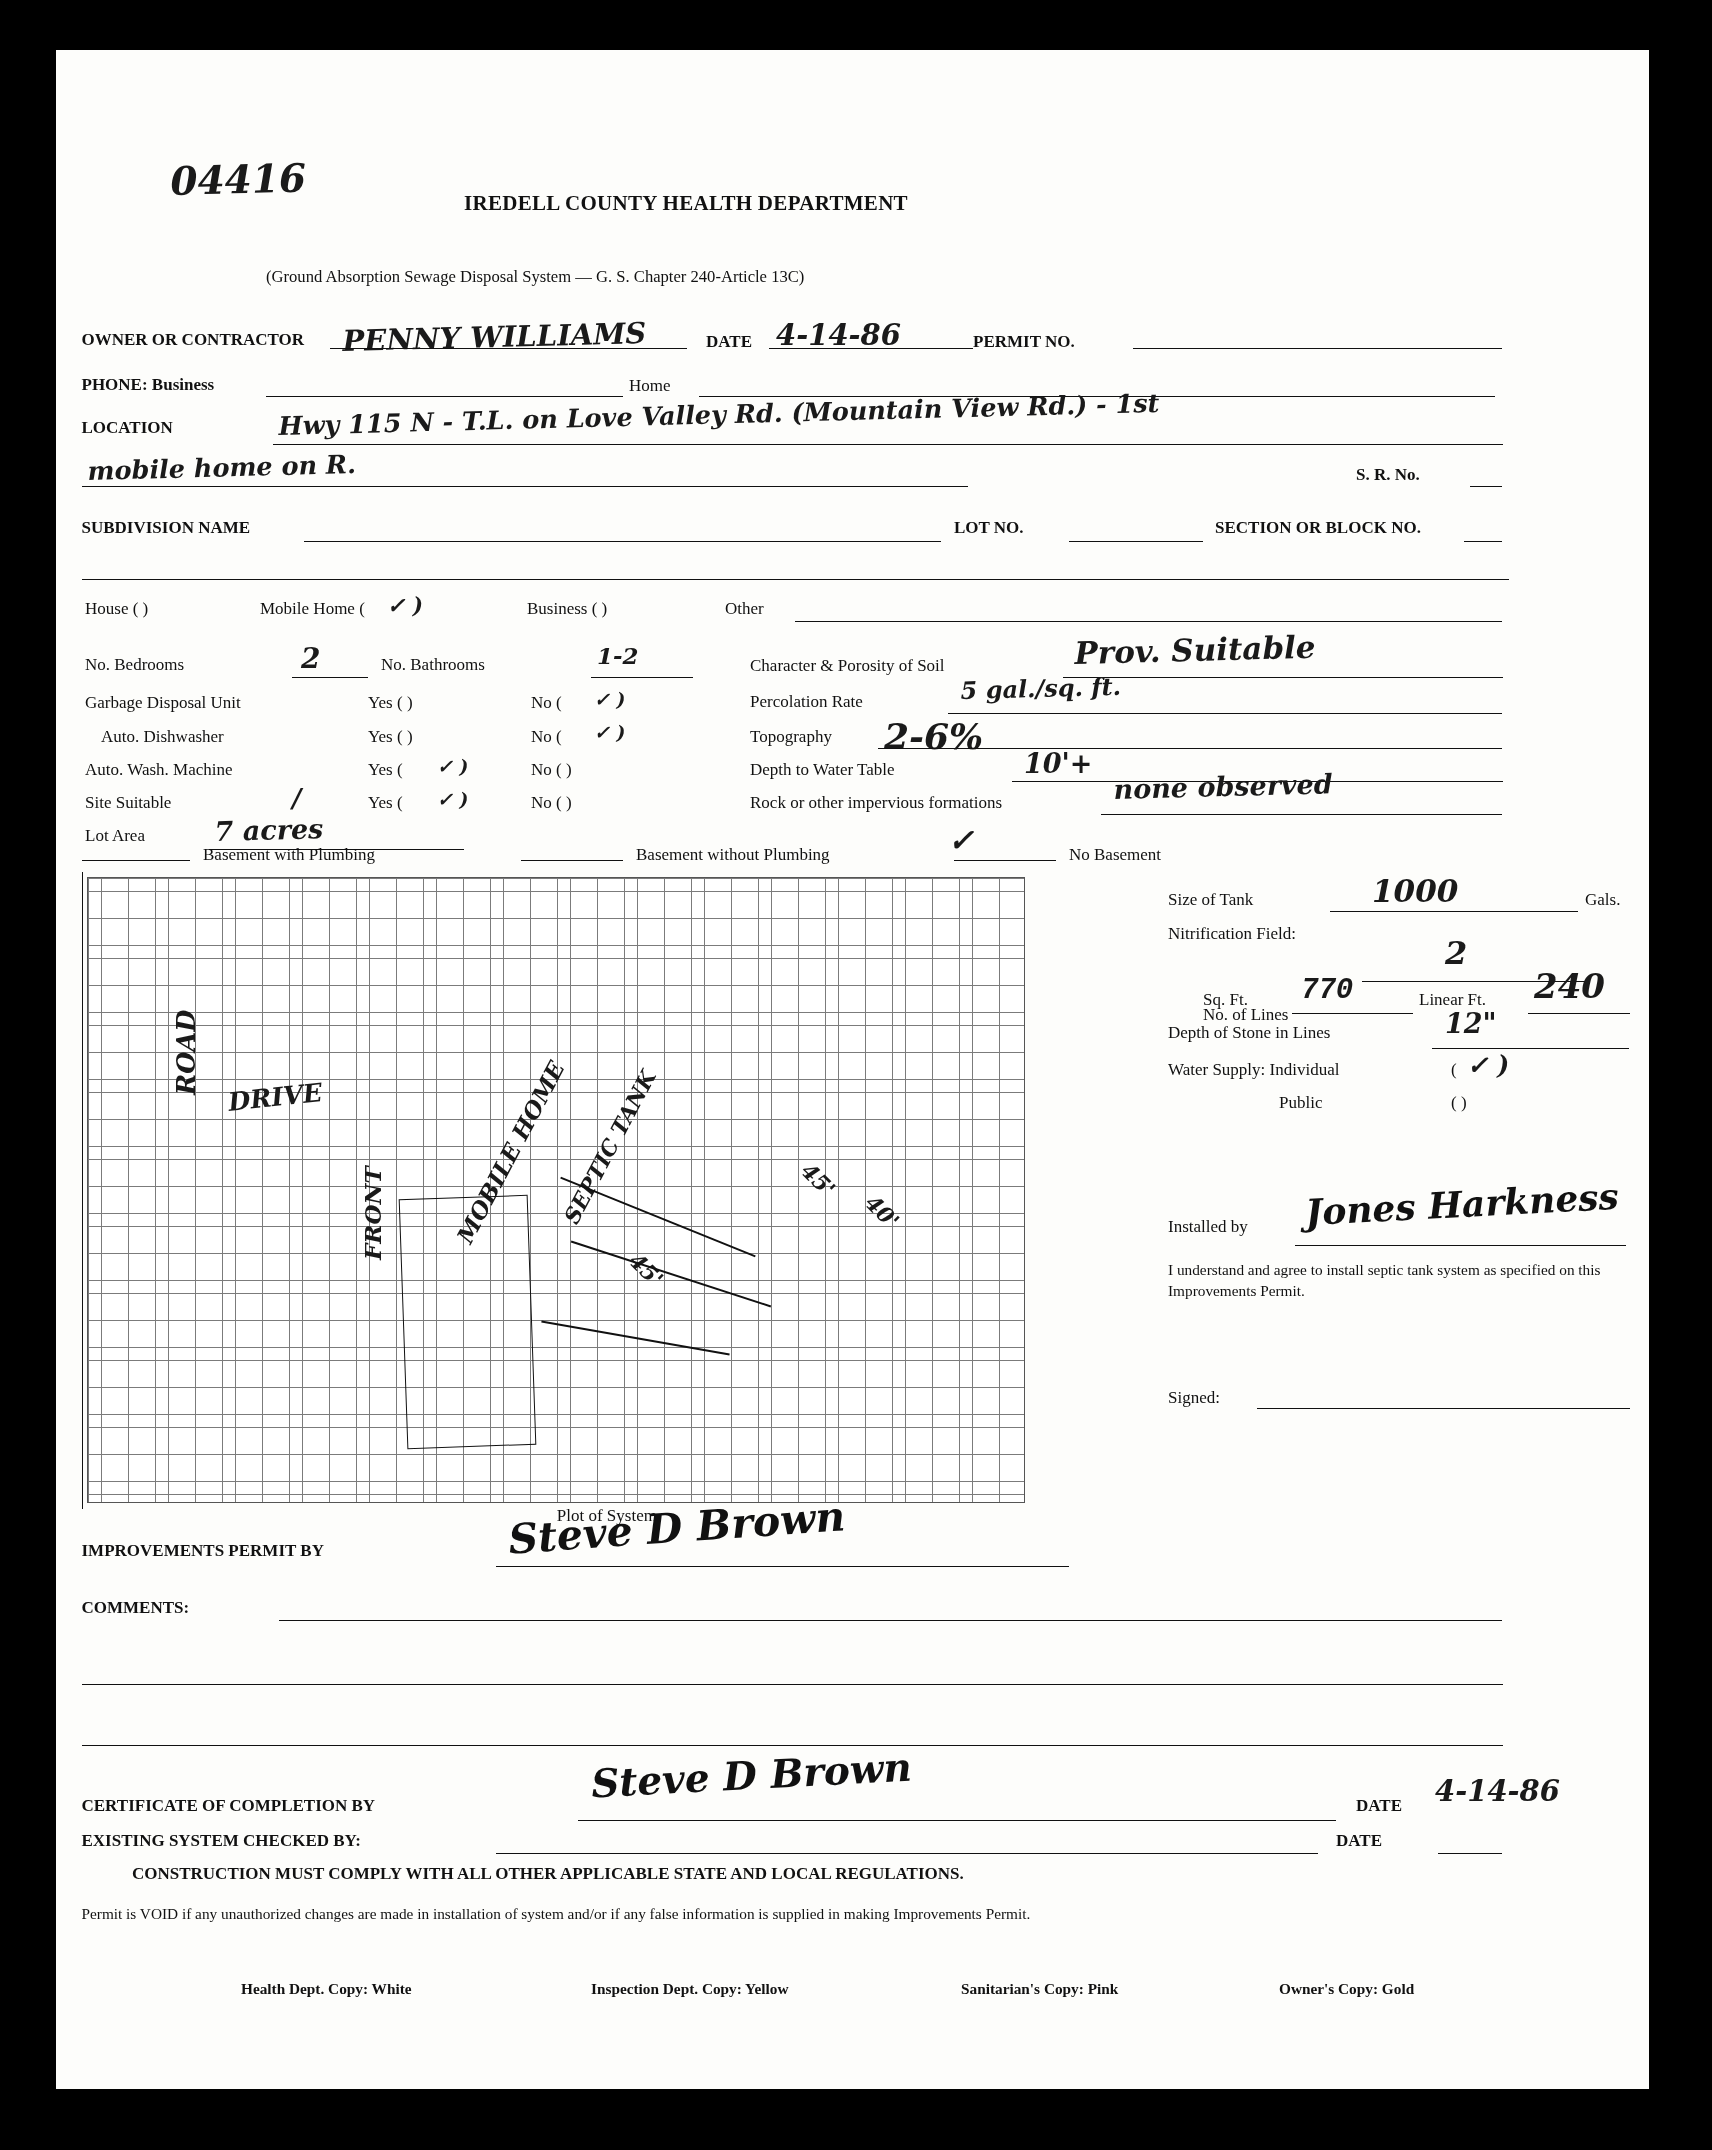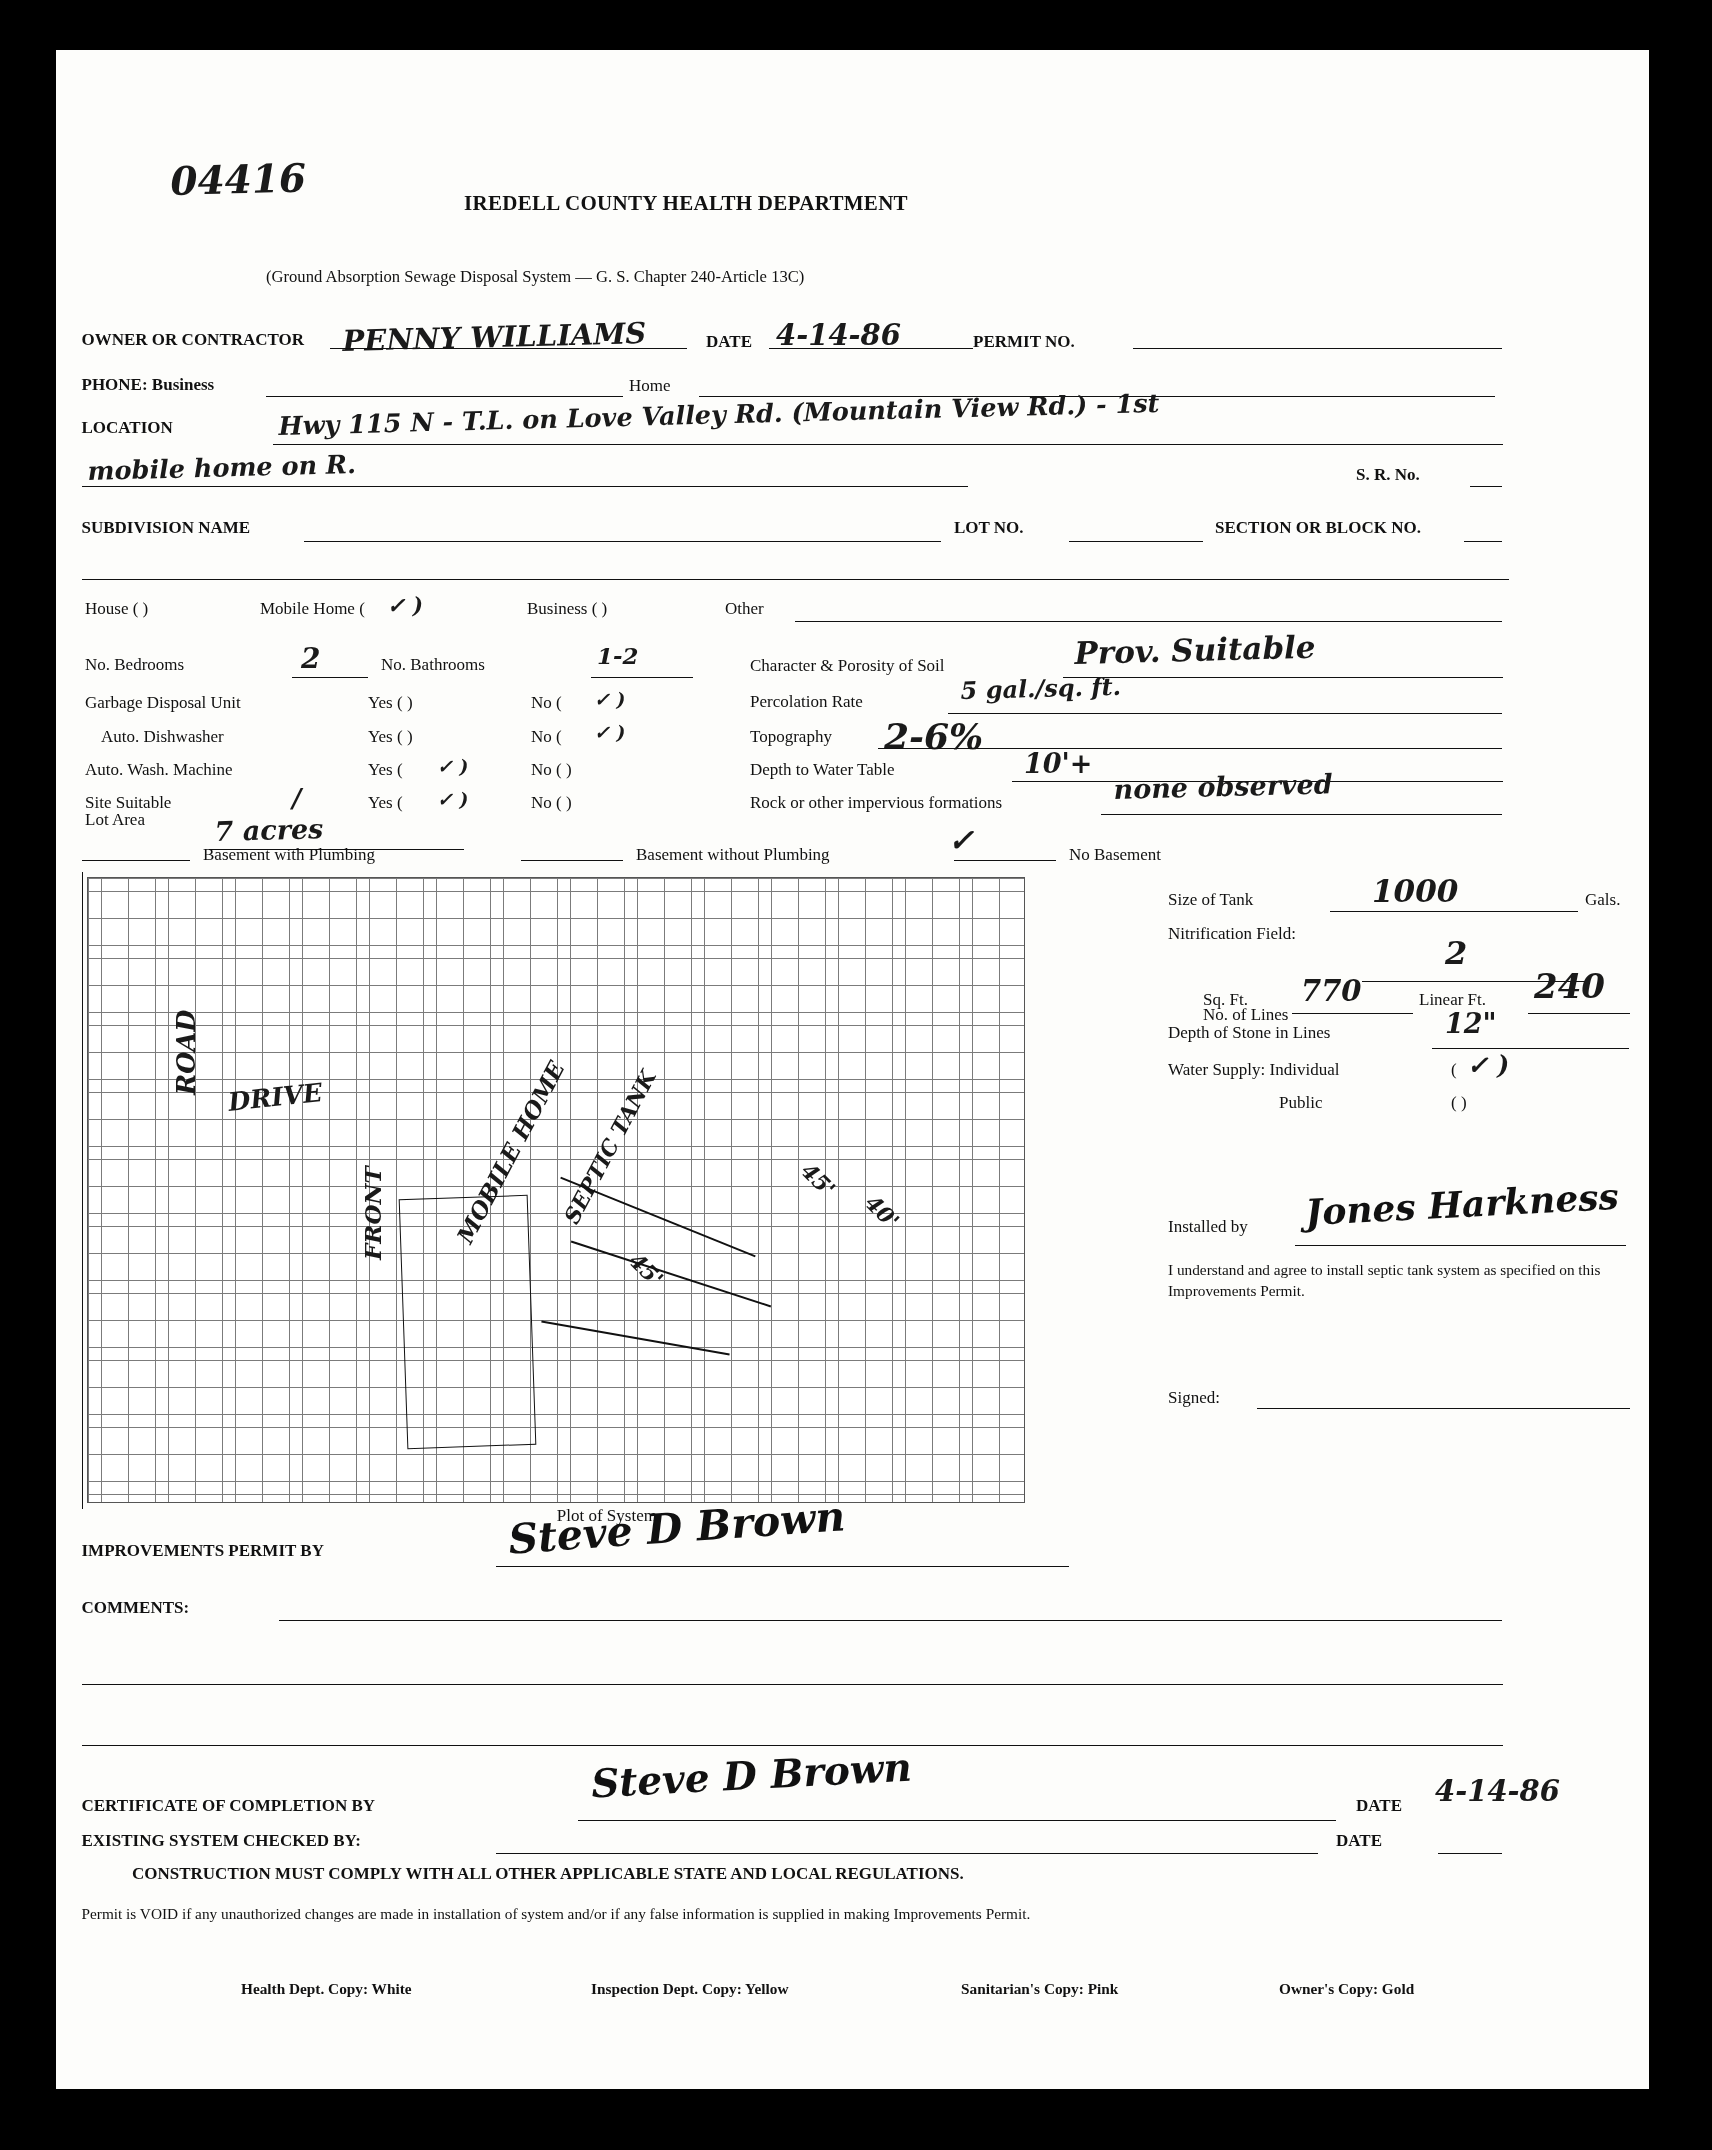--- a/index.html
+++ b/index.html
@@ -111,21 +111,21 @@
       <div class="t lbl" style="left:312px;top:710px;">Yes (</div>
       <div class="t hand2 ck" style="left:381px;top:705px;">✓&nbsp;)</div>
       <div class="t lbl" style="left:475px;top:710px;">No (    )</div>
 
       <div class="t lbl" style="left:29px;top:743px;">Site Suitable</div>
       <div class="t lbl" style="left:312px;top:743px;">Yes (</div>
       <div class="t hand2 ck" style="left:381px;top:738px;">✓&nbsp;)</div>
       <div class="t lbl" style="left:475px;top:743px;">No (    )</div>
       <div class="t hand2" style="left:236px;top:733px;font-size:25.5px;">/</div>
 
-      <div class="t lbl" style="left:29px;top:760px;">Lot Area</div>
+      <div class="t lbl" style="left:29px;top:776px;">Lot Area</div>
       <div class="t hand" style="left:159px;top:766px;font-size:27px;">7 acres</div>
       <div class="line" style="left:153px;top:799px;width:255px;"></div>
 
       <div class="t lbl" style="left:694px;top:606px;">Character &amp; Porosity of Soil</div>
       <div class="t hand" style="left:1019px;top:585px;font-size:31px;">Prov. Suitable</div>
       <div class="line" style="left:1007px;top:627px;width:440px;"></div>
 
       <div class="t lbl" style="left:694px;top:642px;">Percolation Rate</div>
       <div class="t hand" style="left:905px;top:626px;font-size:24px;">5 gal./sq. ft.</div>
       <div class="line" style="left:892px;top:663px;width:554px;"></div>
@@ -174,21 +174,21 @@
       <div class="t hand2" style="left:1316px;top:823px;font-size:31px;">1000</div>
       <div class="line" style="left:1274px;top:861px;width:248px;"></div>
       <div class="t lbl" style="left:1529px;top:840px;">Gals.</div>
 
       <div class="t lbl" style="left:1112px;top:874px;">Nitrification Field:</div>
       <div class="t lbl" style="left:1147px;top:907px;margin-top:48px;">No. of Lines</div>
       <div class="t hand2" style="left:1389px;top:884px;font-size:32px;">2</div>
       <div class="line" style="left:1306px;top:931px;width:223px;"></div>
 
       <div class="t lbl" style="left:1147px;top:940px;">Sq. Ft.</div>
-      <div class="t hand2" style="left:1245px;top:924px;font-size:29px;">770</div>
+      <div class="t hand2" style="left:1245px;top:924px;font-size:29px;font-family:Liberation Mono, monospace;">770</div>
       <div class="line" style="left:1236px;top:963px;width:121px;"></div>
       <div class="t lbl" style="left:1363px;top:940px;">Linear Ft.</div>
       <div class="t hand2" style="left:1478px;top:916px;font-size:34px;">240</div>
       <div class="line" style="left:1472px;top:963px;width:102px;"></div>
 
       <div class="t lbl" style="left:1112px;top:973px;">Depth of Stone in Lines</div>
       <div class="t hand2" style="left:1389px;top:958px;font-size:27px;">12"</div>
       <div class="line" style="left:1376px;top:998px;width:197px;"></div>
 
       <div class="t lbl" style="left:1112px;top:1010px;">Water Supply: Individual</div>

